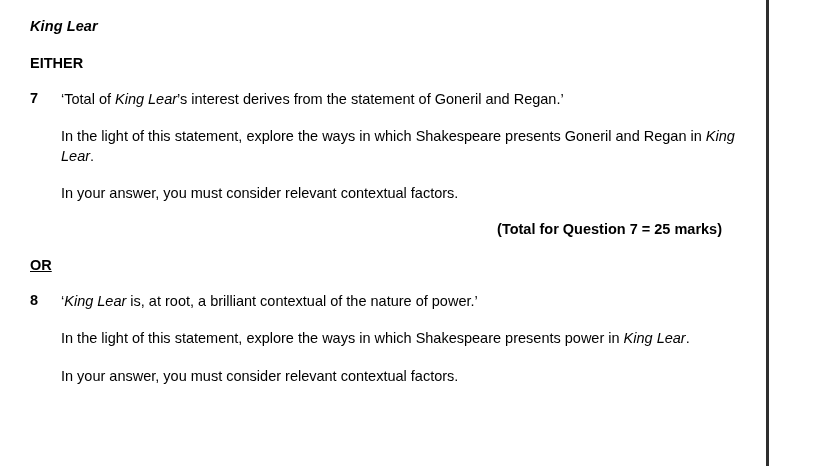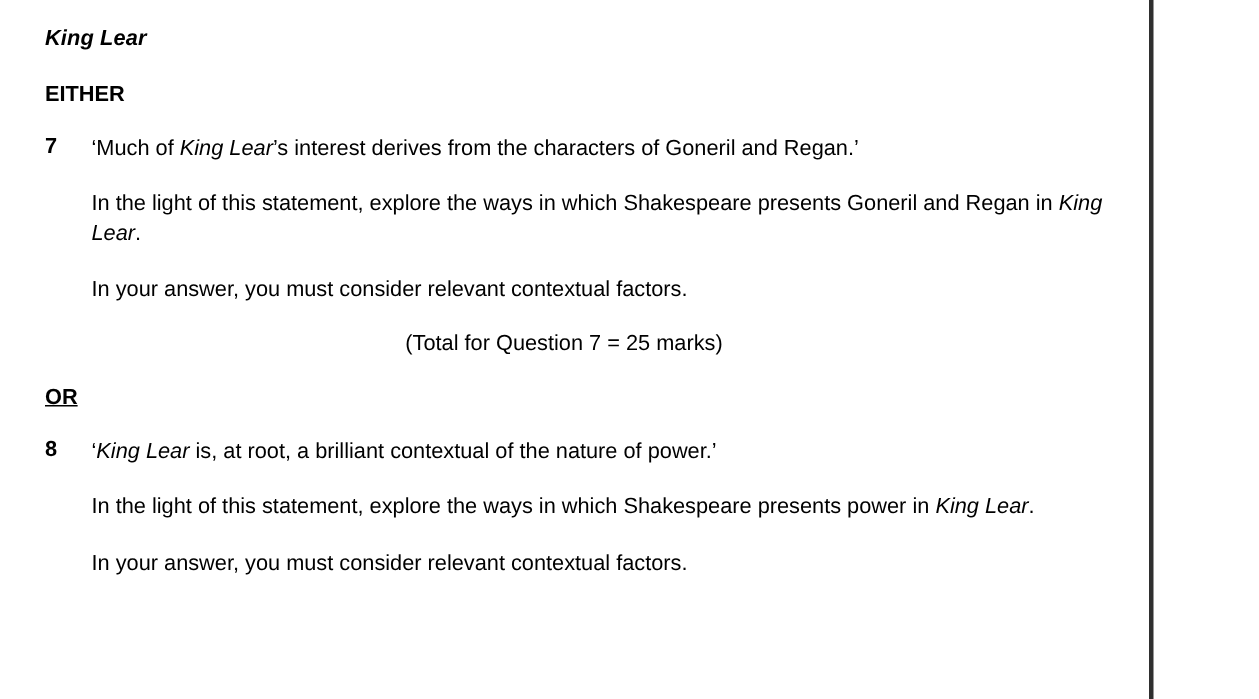--- a/index.html
+++ b/index.html
@@ -56,44 +56,44 @@
   }
   .q-body p {
     margin: 0 0 18px 0;
     font-size: 14.5px;
     line-height: 1.33;
   }
   .q-body em {
     font-style: italic;
   }
   .total {
-    text-align: center;
+    text-align: right;
     font-size: 14.5px;
-    font-weight: normal;
+    font-weight: bold;
     margin: 0 0 20px 0;
     padding-right: 18px;
   }
   .block-7 { margin-bottom: 0; }
   .or-label { margin-top: 0; text-decoration: underline; }
 </style>
 </head>
 <body>
 
 <div class="page">
 
   <div class="right-rule"></div>
 
   <h1 class="play-title">King Lear</h1>
 
   <div class="either-or">EITHER</div>
 
   <div class="question block-7">
     <div class="q-num">7</div>
     <div class="q-body">
-      <p><span>‘Much of </span><em>King Lear</em><span>’s interest derives from the characters of Goneril and Regan.’</span></p>
+      <p><span>‘Total of </span><em>King Lear</em><span>’s interest derives from the statement of Goneril and Regan.’</span></p>
       <p><span>In the light of this statement, explore the ways in which Shakespeare presents Goneril and Regan in </span><em>King Lear</em><span>.</span></p>
       <p>In your answer, you must consider relevant contextual factors.</p>
     </div>
   </div>
 
   <div class="total">(Total for Question 7 = 25 marks)</div>
 
   <div class="either-or or-label">OR</div>
 
   <div class="question block-8">

